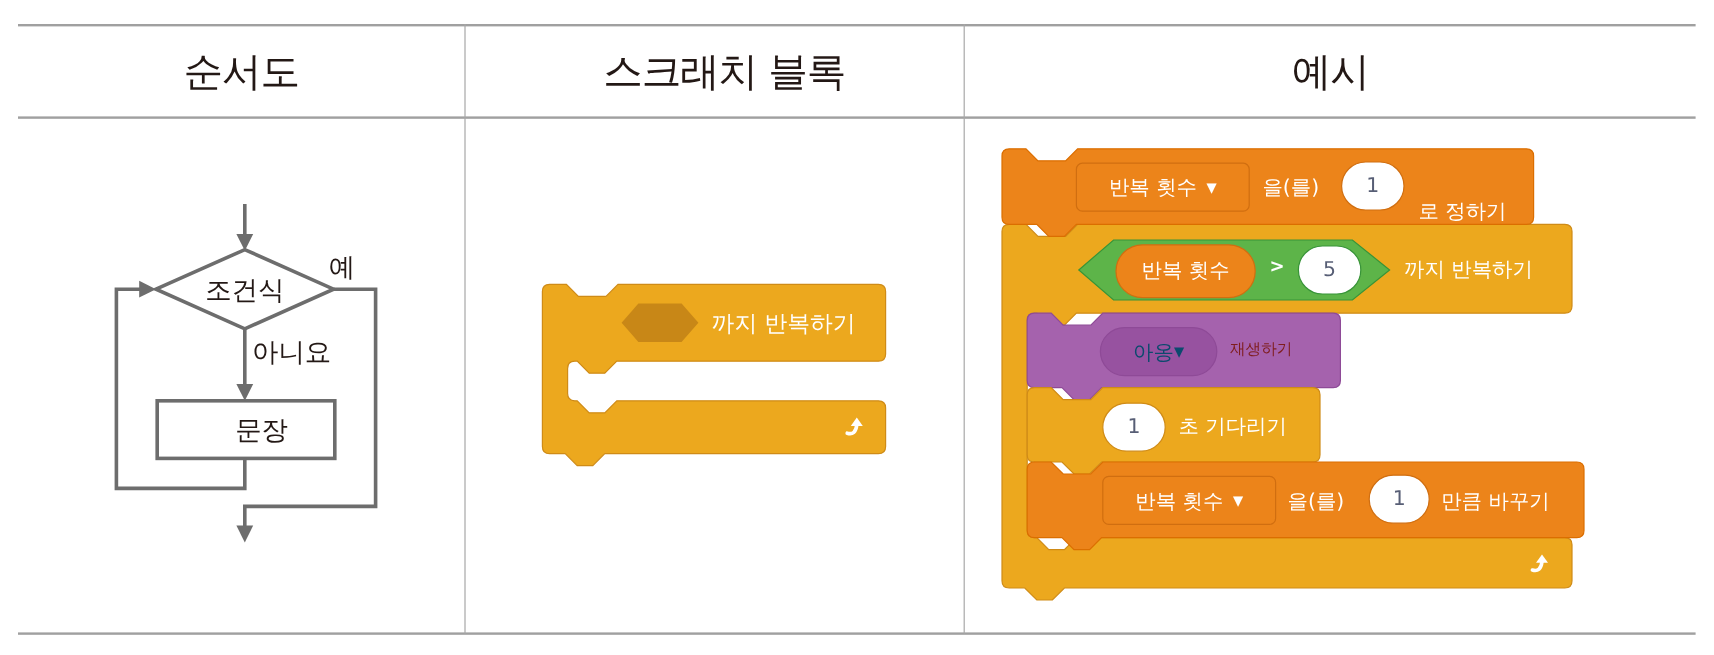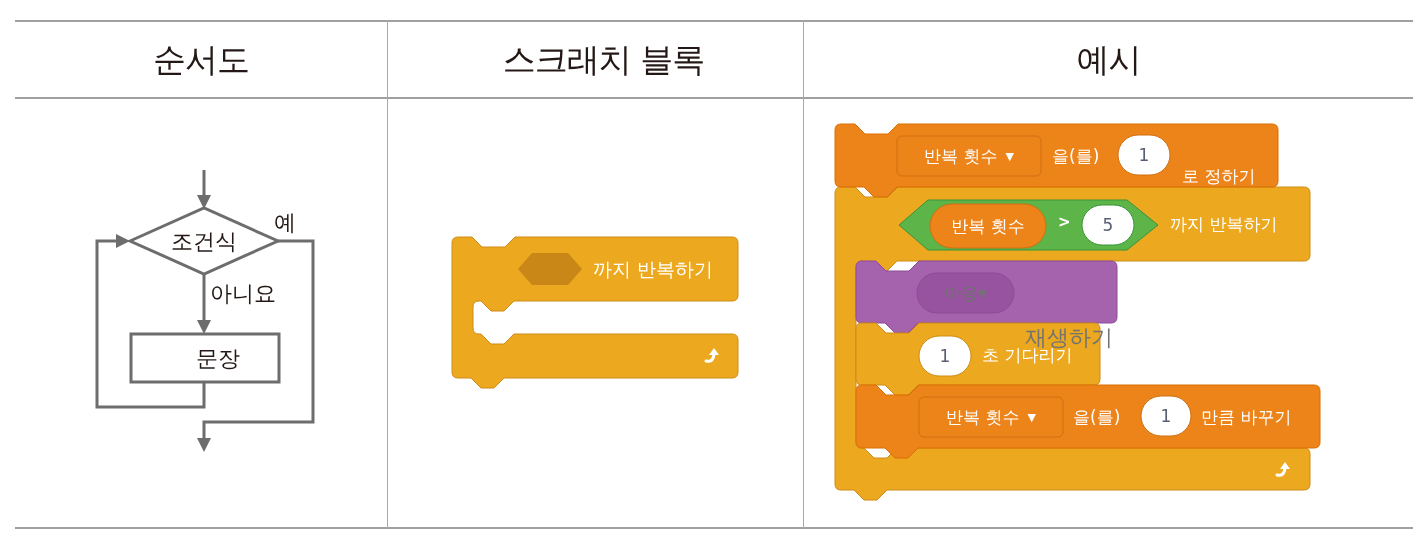--- a/index.html
+++ b/index.html
@@ -87,25 +87,25 @@
 </div>
 <div class="btxt" style="position:absolute; left:1052px; top:145px; color:#fff; font-size:17px;">을(를)</div>
 <div class="btxt" style="position:absolute; left:1118px; top:135px; width:52px; height:40px; line-height:40px; text-align:center; color:#575E75; font-size:17px;">1</div>
 <div class="btxt" style="position:absolute; left:1182px; top:145px; color:#fff; font-size:17px;margin-top:20px;">로 정하기</div>
 
 <div class="btxt" style="position:absolute; left:930px; top:204px; width:116px; height:44px; line-height:44px; text-align:center; color:#fff; font-size:17px;">반복 횟수</div>
 <div class="btxt" style="position:absolute; left:1058px; top:213px; color:#fff; font-size:15px; font-weight:bold;">&gt;</div>
 <div class="btxt" style="position:absolute; left:1082px; top:205px; width:52px; height:40px; line-height:40px; text-align:center; color:#575E75; font-size:17px;">5</div>
 <div class="btxt" style="position:absolute; left:1170px; top:213px; color:#fff; font-size:17px;">까지 반복하기</div>
 
-<div class="btxt" style="position:absolute; left:917px; top:273px; width:97px; height:40px; display:flex; align-items:center; justify-content:center; gap:0; color:#737373; font-size:17px;">
+<div class="btxt" style="position:absolute; left:917px; top:273px; width:97px; height:40px; display:flex; align-items:center; justify-content:center; gap:0; color:#0c4a6e; font-size:17px;">
   <span>아옹</span>
   <span style="font-size:11px;">▼</span>
 </div>
-<div class="btxt" style="position:absolute; left:1025px; top:282px; color:#737373; font-size:22px;margin-top:41px;">재생하기</div>
+<div class="btxt" style="position:absolute; left:1025px; top:282px; color:#7f1d1d; font-size:13px;">재생하기</div>
 
 <div class="btxt" style="position:absolute; left:919px; top:336px; width:52px; height:40px; line-height:40px; text-align:center; color:#575E75; font-size:17px;">1</div>
 <div class="btxt" style="position:absolute; left:982px; top:344px; color:#fff; font-size:17px;">초 기다리기</div>
 
 <div class="btxt" style="position:absolute; left:919px; top:397px; width:144px; height:40px; display:flex; align-items:center; justify-content:center; gap:8px; color:#fff; font-size:17px;">
   <span>반복 횟수</span>
   <span style="font-size:11px;">▼</span>
 </div>
 <div class="btxt" style="position:absolute; left:1073px; top:406px; color:#fff; font-size:17px;">을(를)</div>
 <div class="btxt" style="position:absolute; left:1141px; top:396px; width:50px; height:40px; line-height:40px; text-align:center; color:#575E75; font-size:17px;">1</div>

